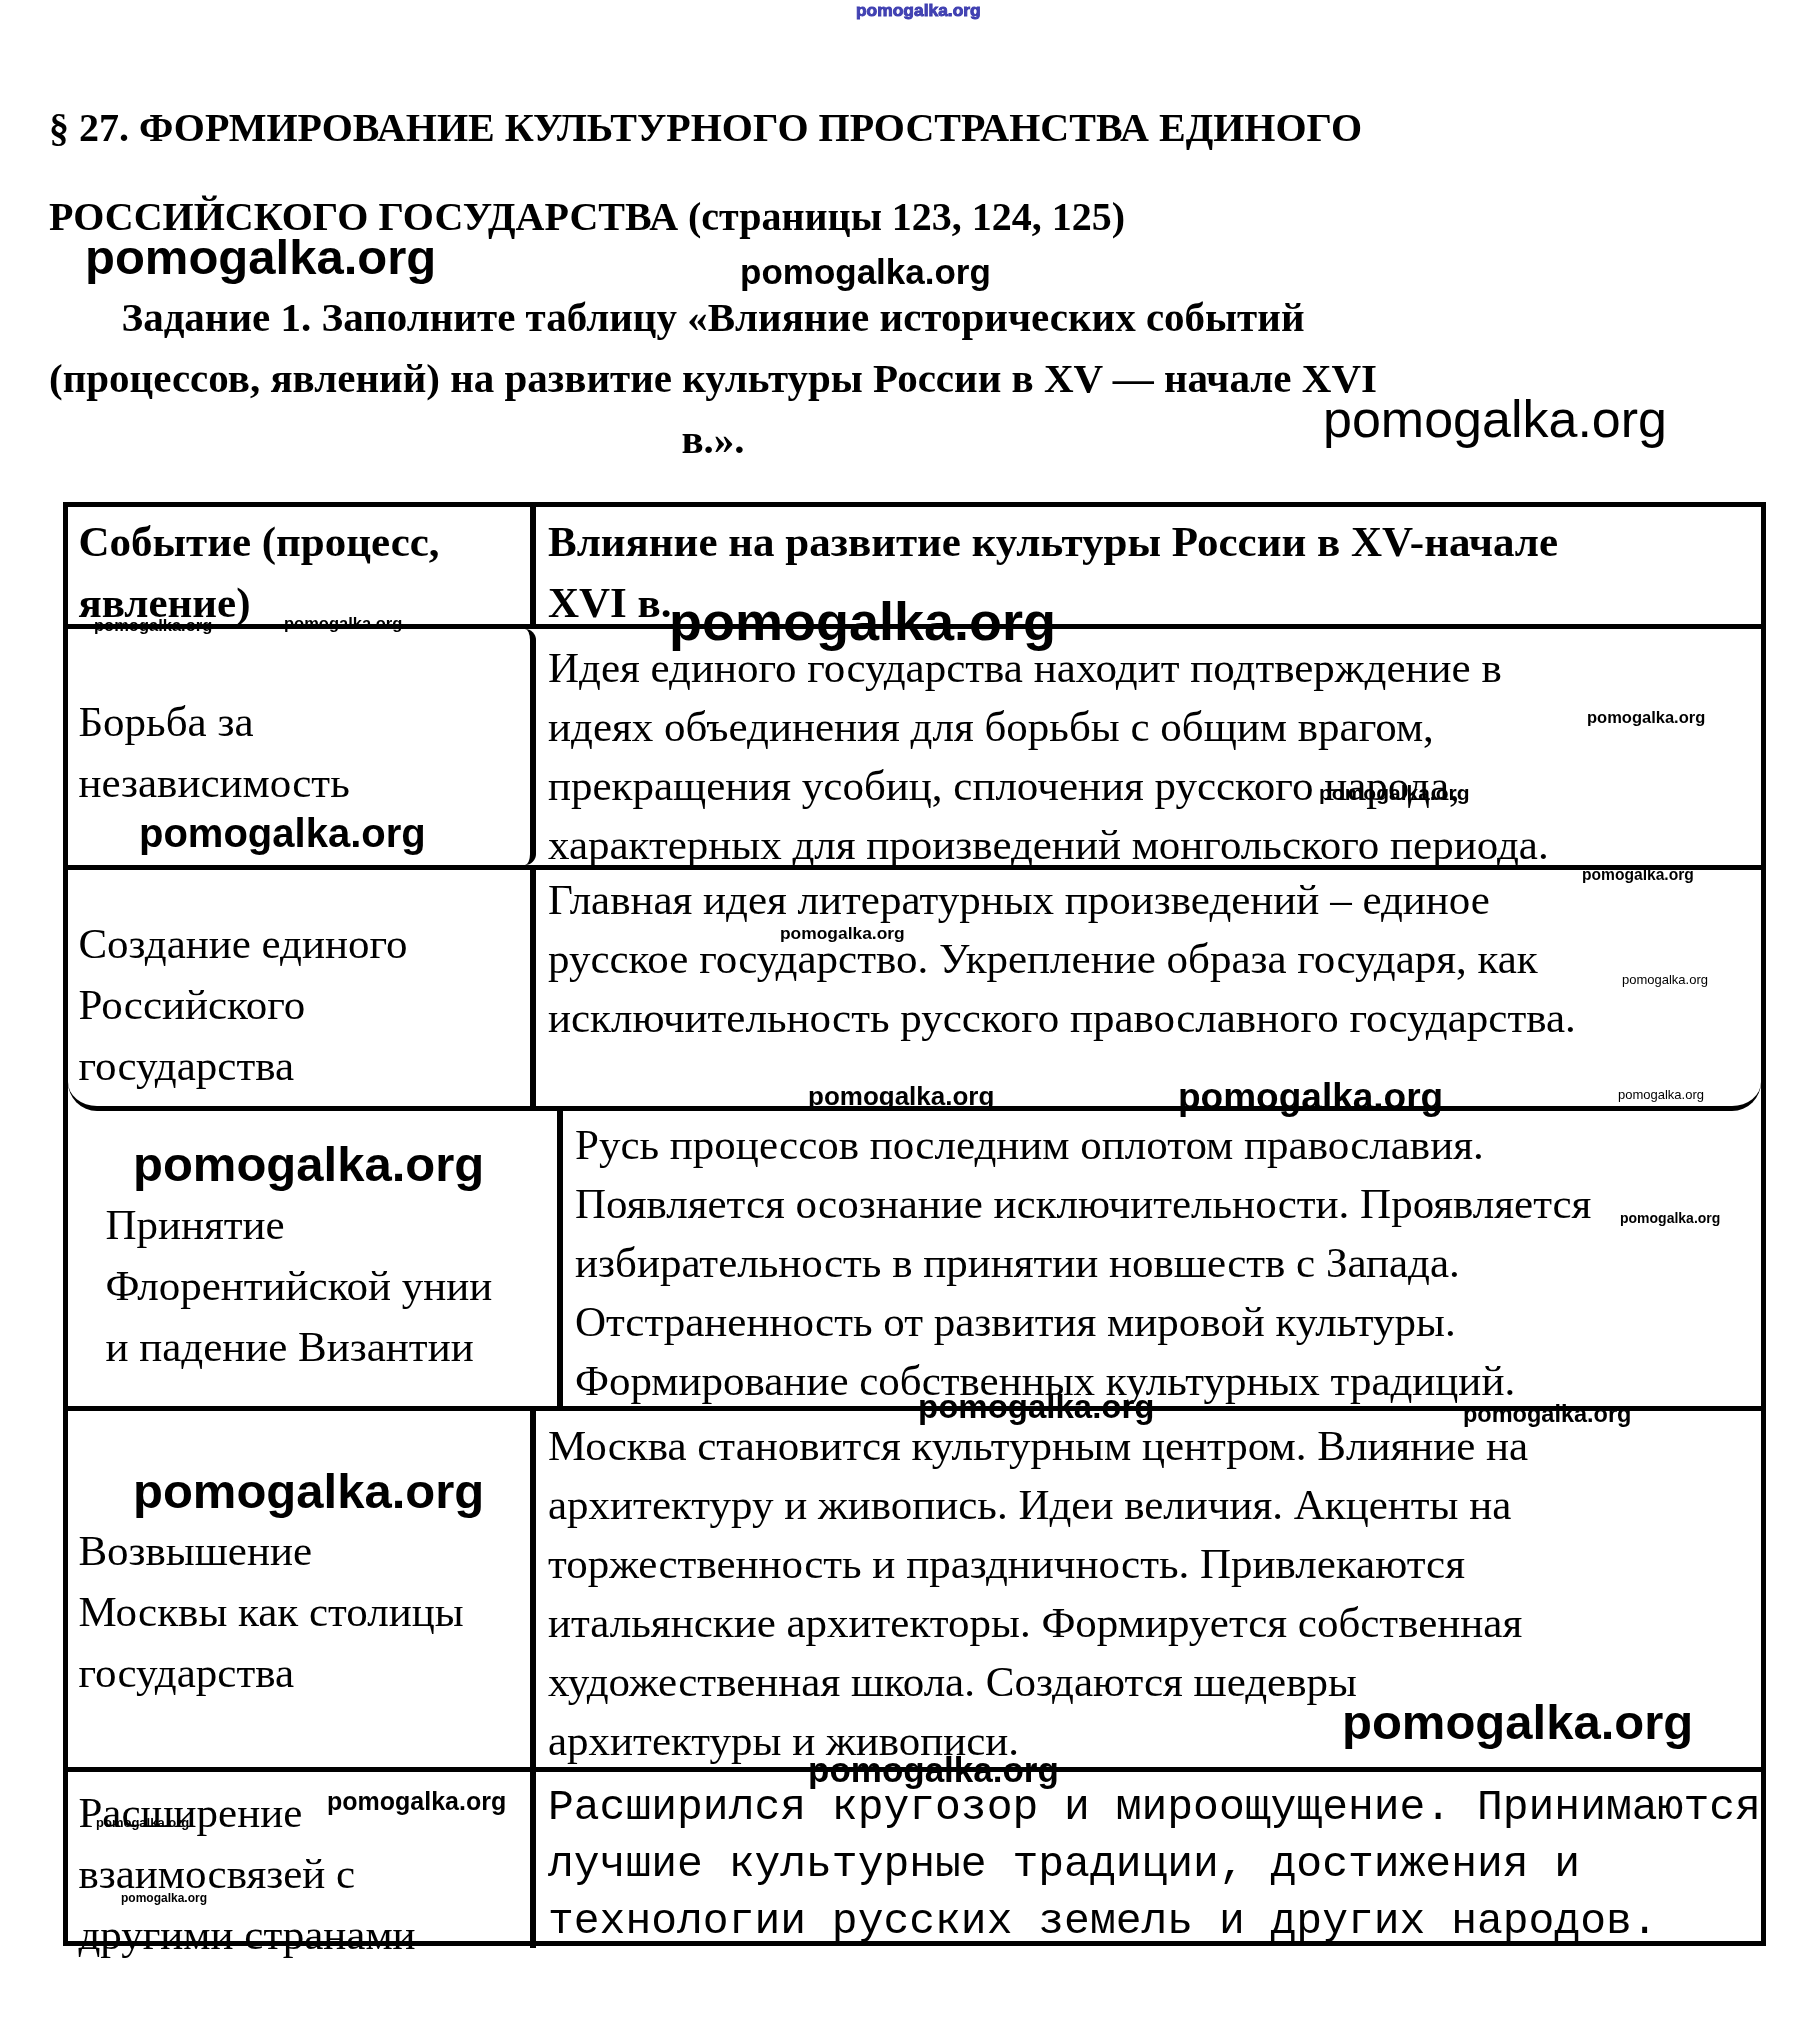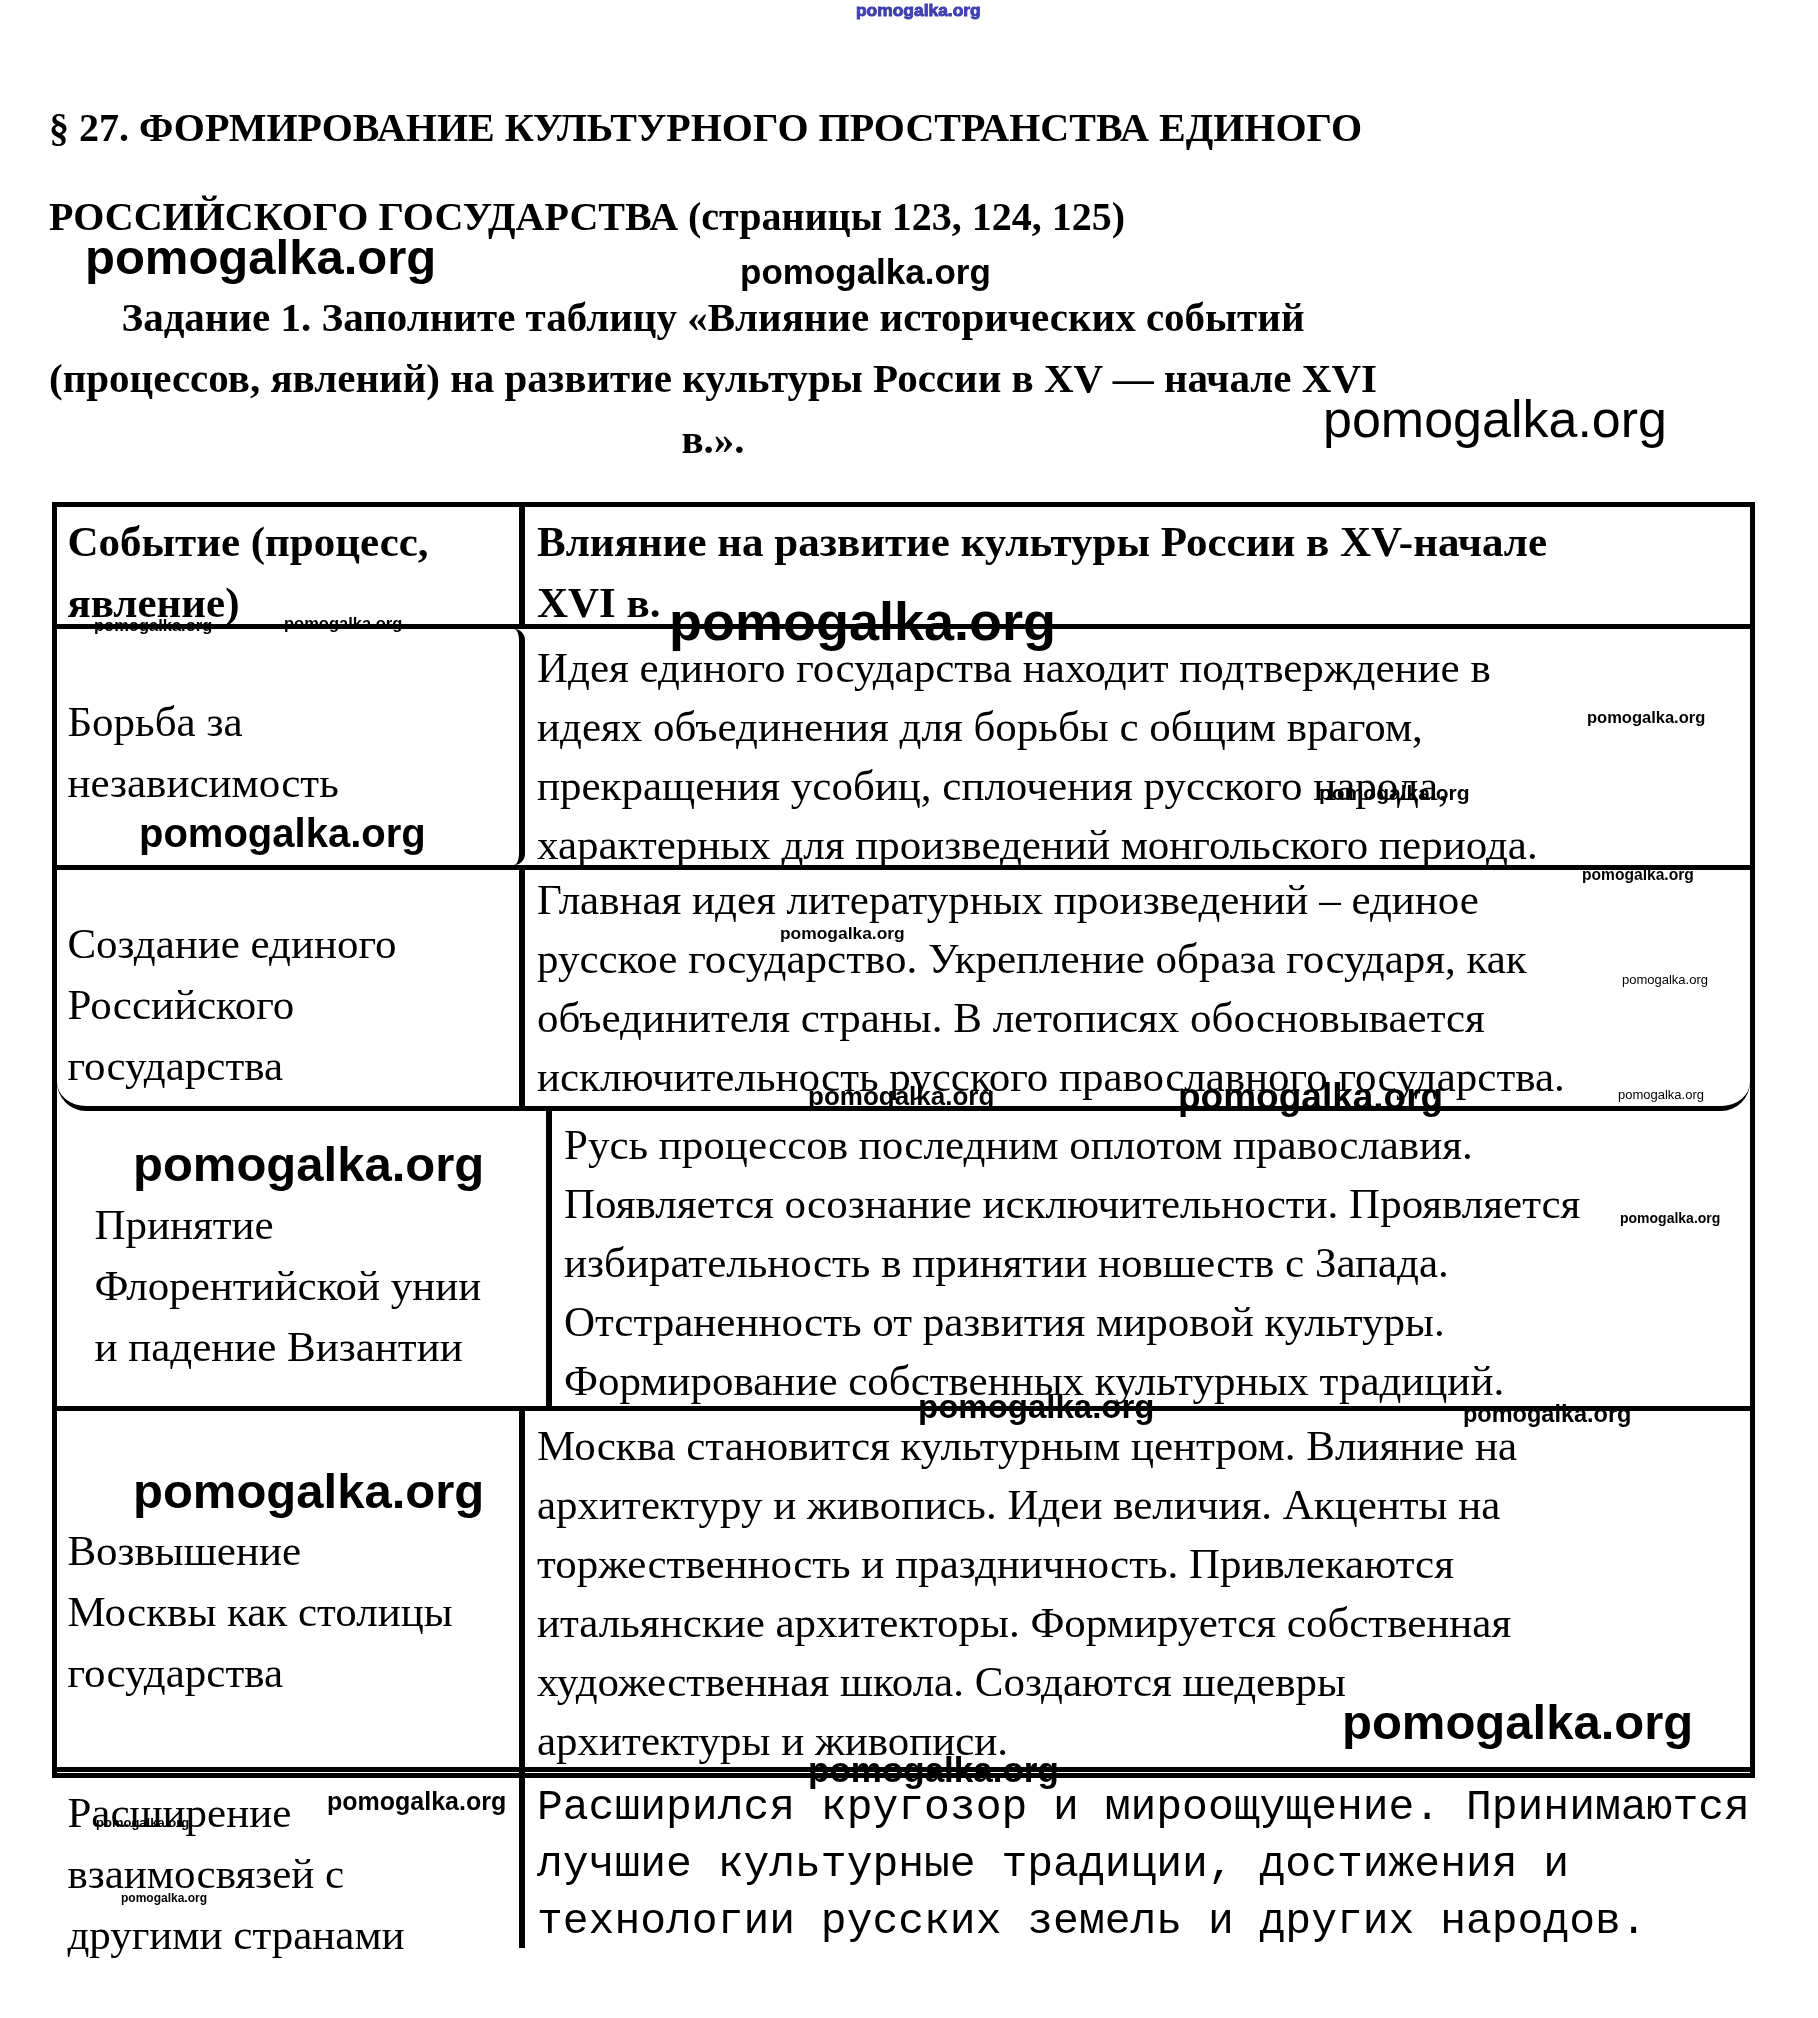--- a/index.html
+++ b/index.html
@@ -18,22 +18,22 @@
     white-space:nowrap;
   }
   .doc-task {
     position:absolute; left:49px; top:287px;
     font-size:41px; font-weight:700; line-height:61px;
     white-space:nowrap;
     text-align:center;
   }
   
   .tbl {
-    position:absolute; left:52px; top:502px;
-    width:1703px; height:1276px;
+    position:absolute; left:63px; top:502px;
+    width:1703px; height:1444px;
     border:5.2px solid #000;
   }
   .trow { display:flex; border-bottom:5.2px solid #000; }
   .trow:last-child { border-bottom:none; }
   .cell-l {
     width:468px; flex:0 0 468px;
     border-right:6px solid #000;
     padding-left:10.4px;
     font-size:43px; line-height:61px;
   }
@@ -127,21 +127,20 @@
 
   <div class="trow row-2">
     <div class="cell-l">
         <div class="line">Создание единого</div>
         <div class="line">Российского</div>
         <div class="line">государства</div>
       </div>
     <div class="cell-r">
         <div class="line">Главная идея литературных произведений – единое</div>
         <div class="line">русское государство. Укрепление образа государя, как</div>
-        <div class="line">объединителя страны. В летописях обосновывается</div>
         <div class="line">исключительность русского православного государства.</div>
       </div>
   </div>
 
   <div class="trow row-3">
     <div class="cell-l">
         <div class="line">Принятие</div>
         <div class="line">Флорентийской унии</div>
         <div class="line">и падение Византии</div>
       </div>

